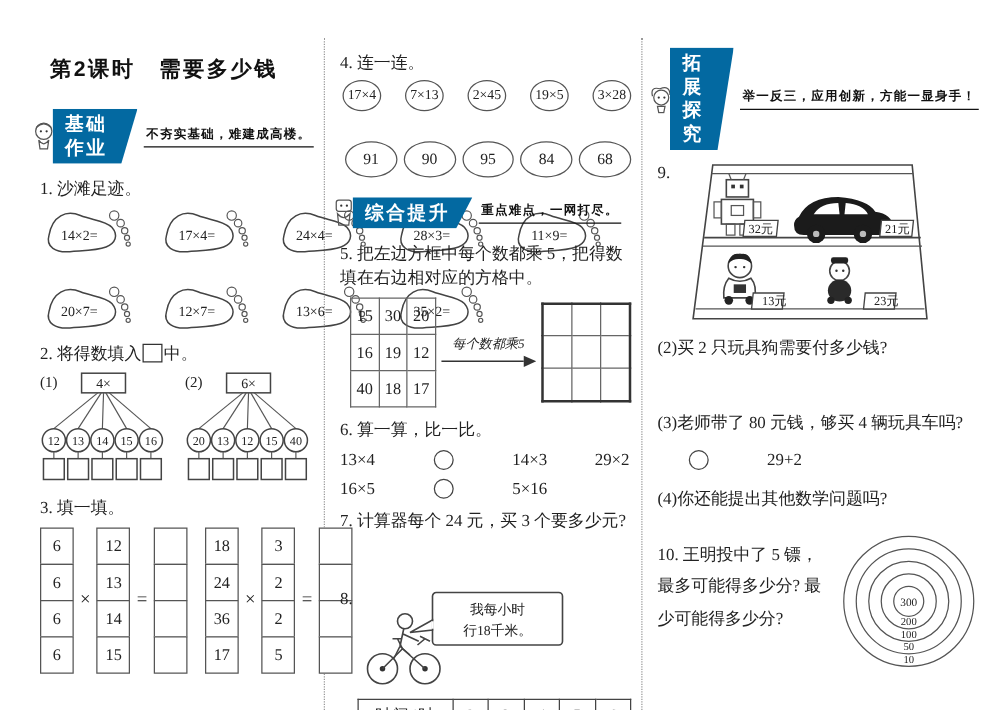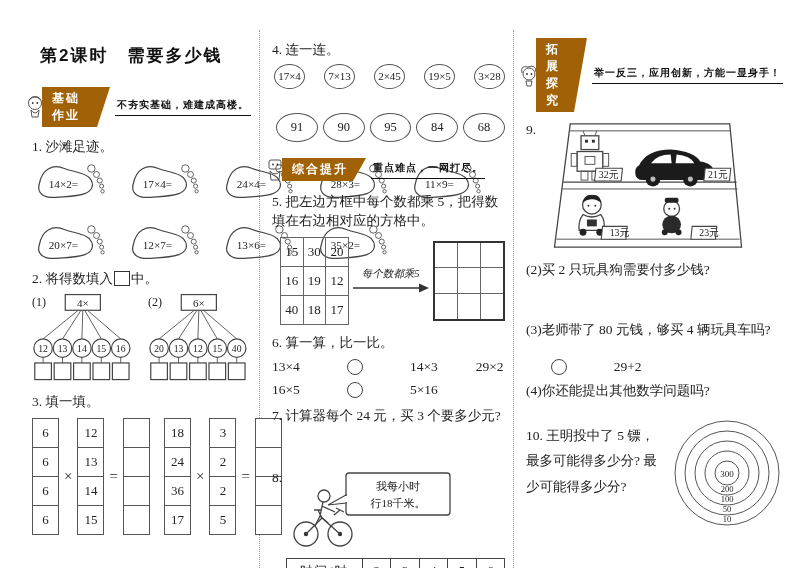--- a/index.html
+++ b/index.html
@@ -12,22 +12,22 @@
   .col { height:100%; }
   .col-left  { width:252px; padding:12px 8px 0 24px; border-right:1px dotted #999; }
   .col-mid   { width:254px; padding:10px 8px 0 12px; border-right:1px dotted #999; }
   .col-right { width:275px; padding:8px 6px 0 12px; }
 
   .title { font-family:"Liberation Sans", sans-serif; font-size:17px; font-weight:bold;
            letter-spacing:2px; margin:2px 0 20px 8px; color:#111; }
 
   .badge-row { display:flex; align-items:center; margin:0 0 10px -8px; }
   .mascot { width:22px; height:24px; flex:0 0 auto; margin-right:-4px; }
-  .badge { background:#a16207; color:#fff; font-family:Liberation Mono, monospace; font-weight:bold;
-           font-size:12px; letter-spacing:2px; padding:3px 18px 3px 10px;
+  .badge { background:#0369a1; color:#fff; font-family:Liberation Mono, monospace; font-weight:bold;
+           font-size:15px; letter-spacing:2px; padding:3px 18px 3px 10px;
            clip-path:polygon(0 0,100% 0,calc(100% - 13px) 100%,0 100%); }
   .slogan { font-size:10px; font-weight:bold; color:#111; border-bottom:1.5px solid #111;
             padding:0 2px 3px; margin-left:5px; letter-spacing:1px; white-space:nowrap;font-family:Liberation Mono, monospace; }
 
   .qlabel { font-size:13.5px; margin:0 0 4px; line-height:1.45; }
 
   
   .footgrid { display:grid; grid-template-columns:repeat(5,1fr); row-gap:3px; column-gap:2px; margin:2px 0 6px;gap:20px; }
   .foot { width:74px; height:41px; }
   .ink { fill:none; stroke:#444; stroke-width:1.3; }

